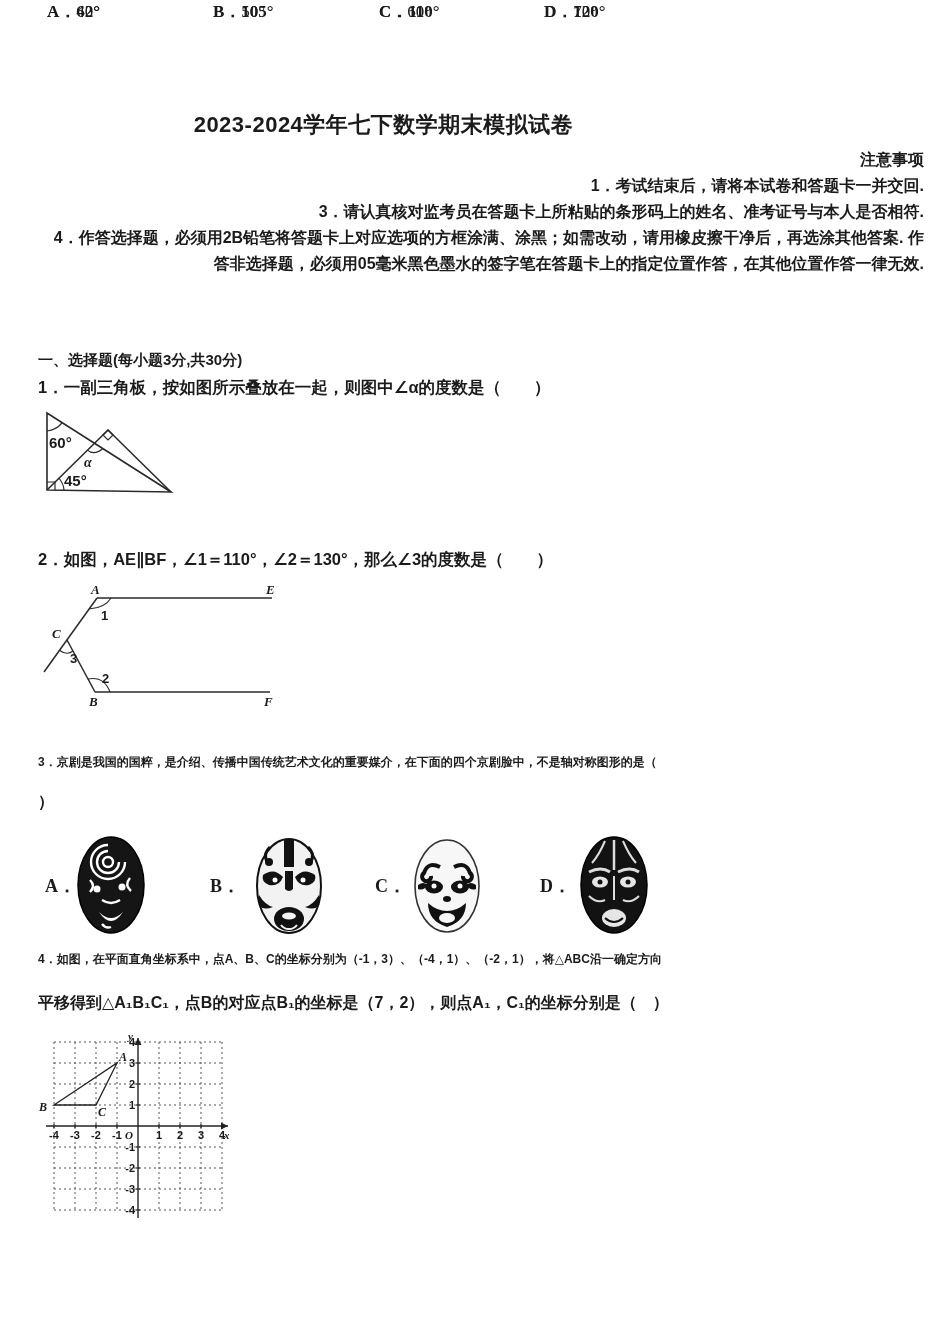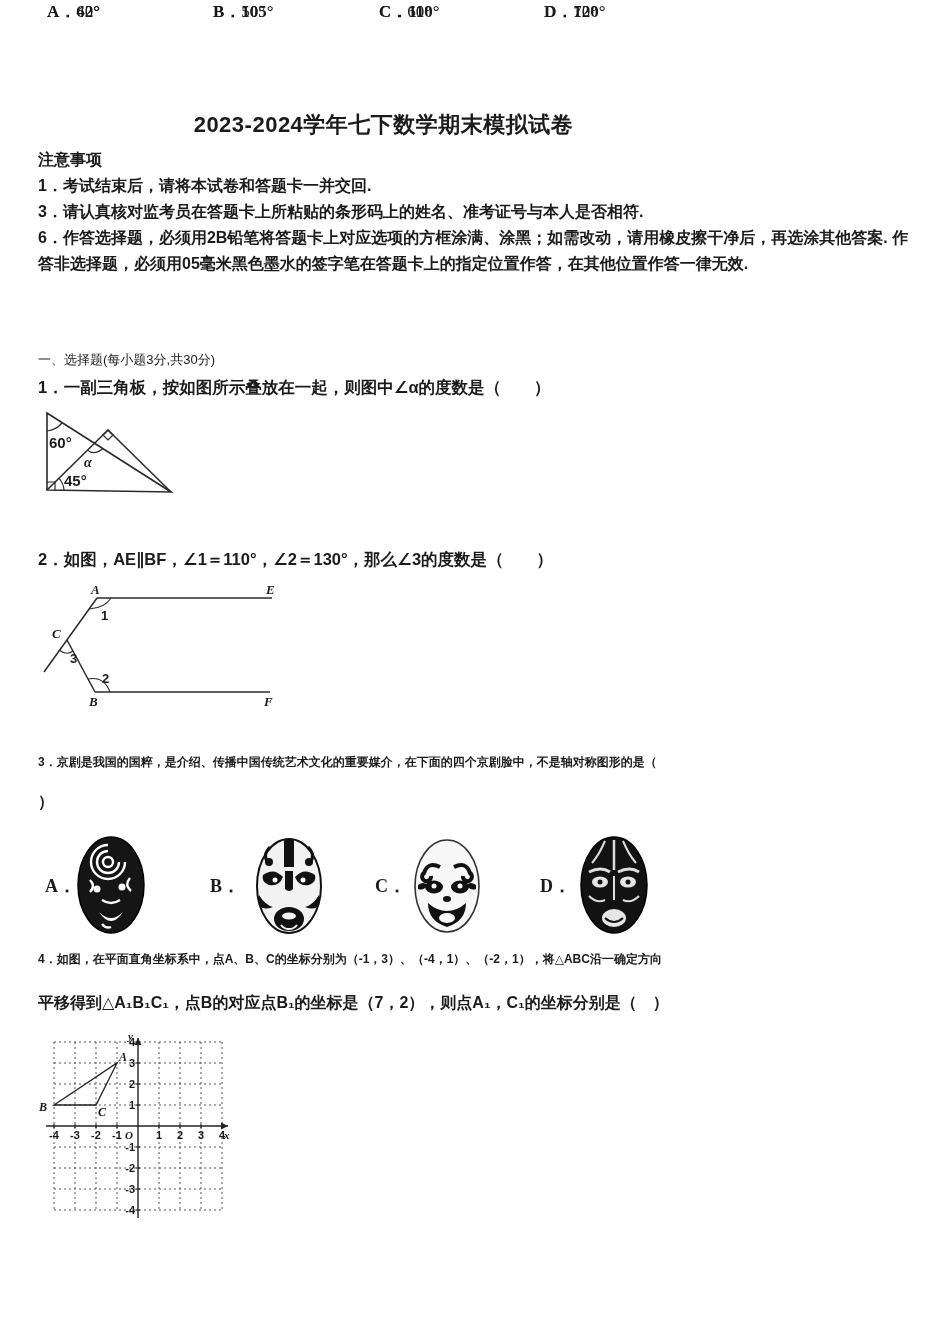--- a/index.html
+++ b/index.html
@@ -2,23 +2,23 @@
 <html><head>
 <meta charset="utf-8">
 <style>
   html,body{margin:0;padding:0;background:#ffffff;}
   body{width:950px;height:1344px;position:relative;overflow:hidden;
        font-family:"Liberation Sans","DejaVu Sans",sans-serif;color:#1b1b1b;}
   .abs{position:absolute;}
   .nowrap{white-space:nowrap;}
   .page-title{top:110px;left:0;width:767px;text-align:center;
               font-size:22px;font-weight:700;letter-spacing:.5px;}
-  .notices{top:147px;left:38px;width:886px;font-size:16px;font-weight:600;line-height:26px;}
+  .notices{top:147px;left:38px;width:886px;font-size:16px;font-weight:600;line-height:26px;text-align:right;}
   .notices p{margin:0;}
-  .sec-head{top:351px;left:38px;font-size:13px;font-weight:400;}
+  .sec-head{top:351px;left:38px;font-size:15px;font-weight:700;}
   .qtext{left:38px;font-size:16.5px;font-weight:600;}
   .q1t{top:377px;}
   .q2t{top:549px;text-align:right;}
   .q3l1{top:754px;font-size:12px;}
   .q3l2{top:792px;font-size:16px;}
   .q4l1{top:951px;font-size:12px;}
   .q4l2{top:993px;font-size:16px;}
   .opt{position:absolute;font-family:"Liberation Serif","DejaVu Serif",serif;
        font-size:17px;white-space:nowrap;}
   .row1 .opt{font-weight:700;}
@@ -33,21 +33,21 @@
 </style>
 </head>
 <body>
 
 <div class="abs page-title">2023-2024学年七下数学期末模拟试卷</div>
 
 <div class="abs notices">
   <p>注意事项</p>
   <p>1．考试结束后，请将本试卷和答题卡一并交回.</p>
   <p>3．请认真核对监考员在答题卡上所粘贴的条形码上的姓名、准考证号与本人是否相符.</p>
-  <p>6．作答选择题，必须用2B铅笔将答题卡上对应选项的方框涂满、涂黑；如需改动，请用橡皮擦干净后，再选涂其他答案. 作答非选择题，必须用05毫米黑色墨水的签字笔在答题卡上的指定位置作答，在其他位置作答一律无效.</p>
+  <p>4．作答选择题，必须用2B铅笔将答题卡上对应选项的方框涂满、涂黑；如需改动，请用橡皮擦干净后，再选涂其他答案. 作答非选择题，必须用05毫米黑色墨水的签字笔在答题卡上的指定位置作答，在其他位置作答一律无效.</p>
 </div>
 
 <div class="abs sec-head nowrap">一、选择题(每小题3分,共30分)</div>
 
 <div class="abs qtext q1t nowrap">1．一副三角板，按如图所示叠放在一起，则图中∠α的度数是（　　）</div>
 
 <svg class="abs" style="left:40px;top:408px" width="140" height="92" viewBox="0 0 140 92">
   <g fill="none" stroke="#2a2a2a" stroke-width="1.6">
     <path d="M7,5 L7,82 L131,84 Z"></path>
     <path d="M7,82 L68,22 L131,84"></path>

